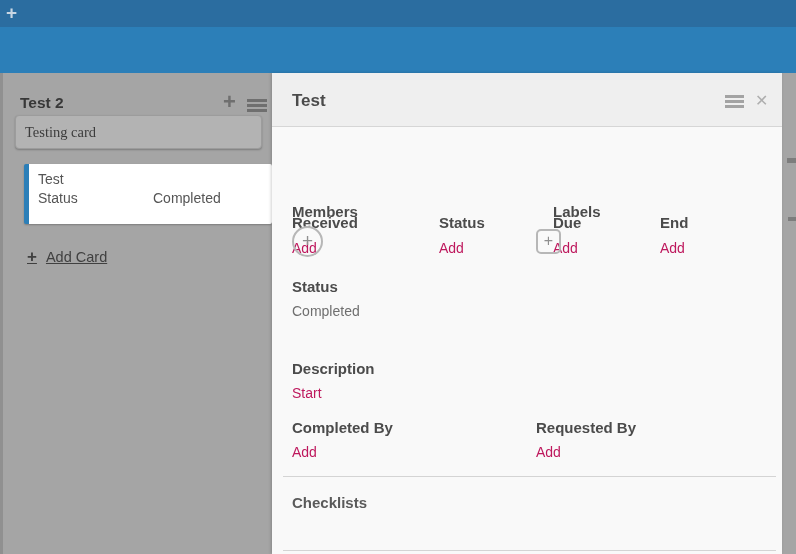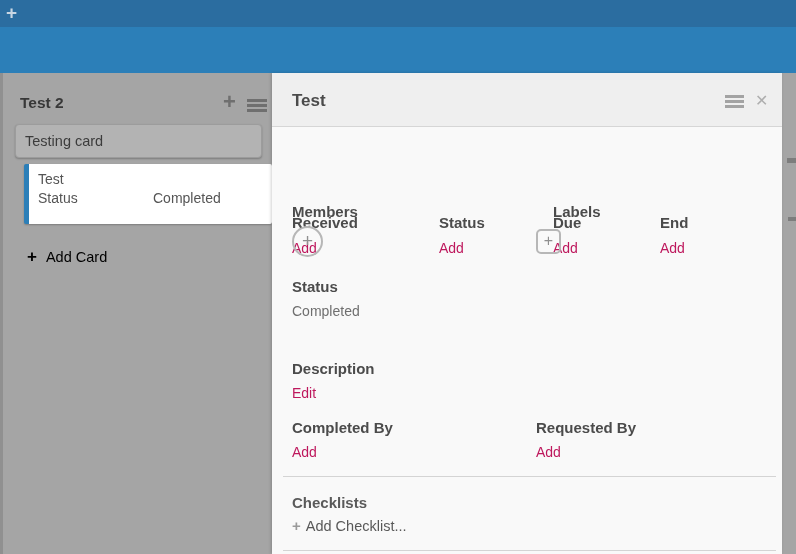--- a/index.html
+++ b/index.html
@@ -12,30 +12,30 @@
     color:#c8d6e3; cursor:pointer; }
   .board-bar { position:absolute; left:0; top:27px; width:796px; height:46px; background:#2c7fb8; }
 
   
   .board { position:absolute; left:0; top:73px; width:796px; height:481px; background:#a5a5a5; }
   .left-strip { position:absolute; left:0; top:0; width:3px; height:481px; background:#909090; }
   .list-title { position:absolute; left:20px; top:21px; font-size:15.5px; font-weight:bold; color:#383838; }
   .list-plus { position:absolute; left:223px; top:16px; font-size:22px; font-weight:bold; color:#6f6f6f; cursor:pointer; }
   .list-menu { position:absolute; left:247px; top:26px; width:20px; height:3px; background:#6f6f6f;
     box-shadow:0 5px 0 #6f6f6f, 0 10px 0 #6f6f6f; cursor:pointer; }
-  .compose-input { position:absolute; left:15px; top:51px; width:247px; height:34px;
+  .compose-input { position:absolute; left:15px; top:42px; width:247px; height:34px;
     background:#b3b3b3; border:1px solid #9c9c9c; border-radius:4px; padding:0 9px;
-    font-family:Liberation Sans, sans-serif; font-size:14.5px; color:#3c3c3c;
+    font-family:Liberation Serif, serif; font-size:14.5px; color:#3c3c3c;
     box-shadow:0 1px 2px rgba(0,0,0,0.25); outline:none; }
   .minicard { position:absolute; left:24px; top:91px; width:248px; height:60px; background:#ffffff;
     border-left:5px solid #2c7fb8; border-radius:2px; box-shadow:0 1px 2px rgba(0,0,0,0.25); cursor:pointer; }
   .minicard .mc-title { position:absolute; left:9px; top:7px;  font-size:14px; color:#555555; }
   .minicard .mc-field { position:absolute; left:9px; top:26px; font-size:14px; color:#555555; }
   .minicard .mc-value { position:absolute; left:124px; top:26px; font-size:14px; color:#555555; }
-  .add-card { position:absolute; left:27px; top:174px; cursor:pointer; color:#000000; }
+  .add-card { position:absolute; left:27px; top:174px; cursor:pointer; color:#404040;text-decoration:underline; }
   .add-card .plus { font-size:17px; font-weight:bold; margin-right:9px; }
   .add-card .lbl  { font-size:14.5px; }
 
   
   .panel { position:absolute; left:272px; top:73px; width:510px; height:481px; background:#f9f9f9;
     box-shadow:-1px 0 3px rgba(0,0,0,0.18); }
   .panel-header { position:absolute; left:0; top:0; width:510px; height:54px; background:#efefef;
     border-bottom:1px solid #d6d6d6; }
   .panel-title { position:absolute; left:20px; top:18px; font-size:17px; font-weight:bold; color:#4b4b4b; }
   .panel-menu { position:absolute; left:453px; top:22px; width:19px; height:3px; background:#a3a3a3;
@@ -113,26 +113,23 @@
 
   <div class="sec-label" style="left:20px;  top:130px;">Members</div>
   <div class="member-add"><span>+</span></div>
   <div class="sec-label" style="left:264px; top:130px;margin-left:17px;">Labels</div>
   <div class="label-add"><span>+</span></div>
 
   <div class="sec-label" style="left:20px; top:205px;">Status</div>
   <div class="sec-value" style="left:20px; top:230px;">Completed</div>
 
   <div class="sec-label" style="left:20px; top:287px;">Description</div>
-  <div class="sec-action" style="left:20px; top:312px;">Edit</div>
+  <div class="sec-action" style="left:20px; top:312px;">Start</div>
 
   <div class="sec-label" style="left:20px;  top:346px;">Completed By</div>
   <div class="sec-action" style="left:20px;  top:371px;">Add</div>
   <div class="sec-label" style="left:264px; top:346px;">Requested By</div>
   <div class="sec-action" style="left:264px; top:371px;">Add</div>
 
   <div class="divider" style="top:403px;"></div>
   <div class="sec-label light" style="left:20px; top:421px;">Checklists</div>
-  <div class="add-checklist">
-    <span class="plus">+</span><span class="lbl">Add Checklist...</span>
-  </div>
   <div class="divider" style="top:477px;"></div>
 </div>
 
 </body></html>

